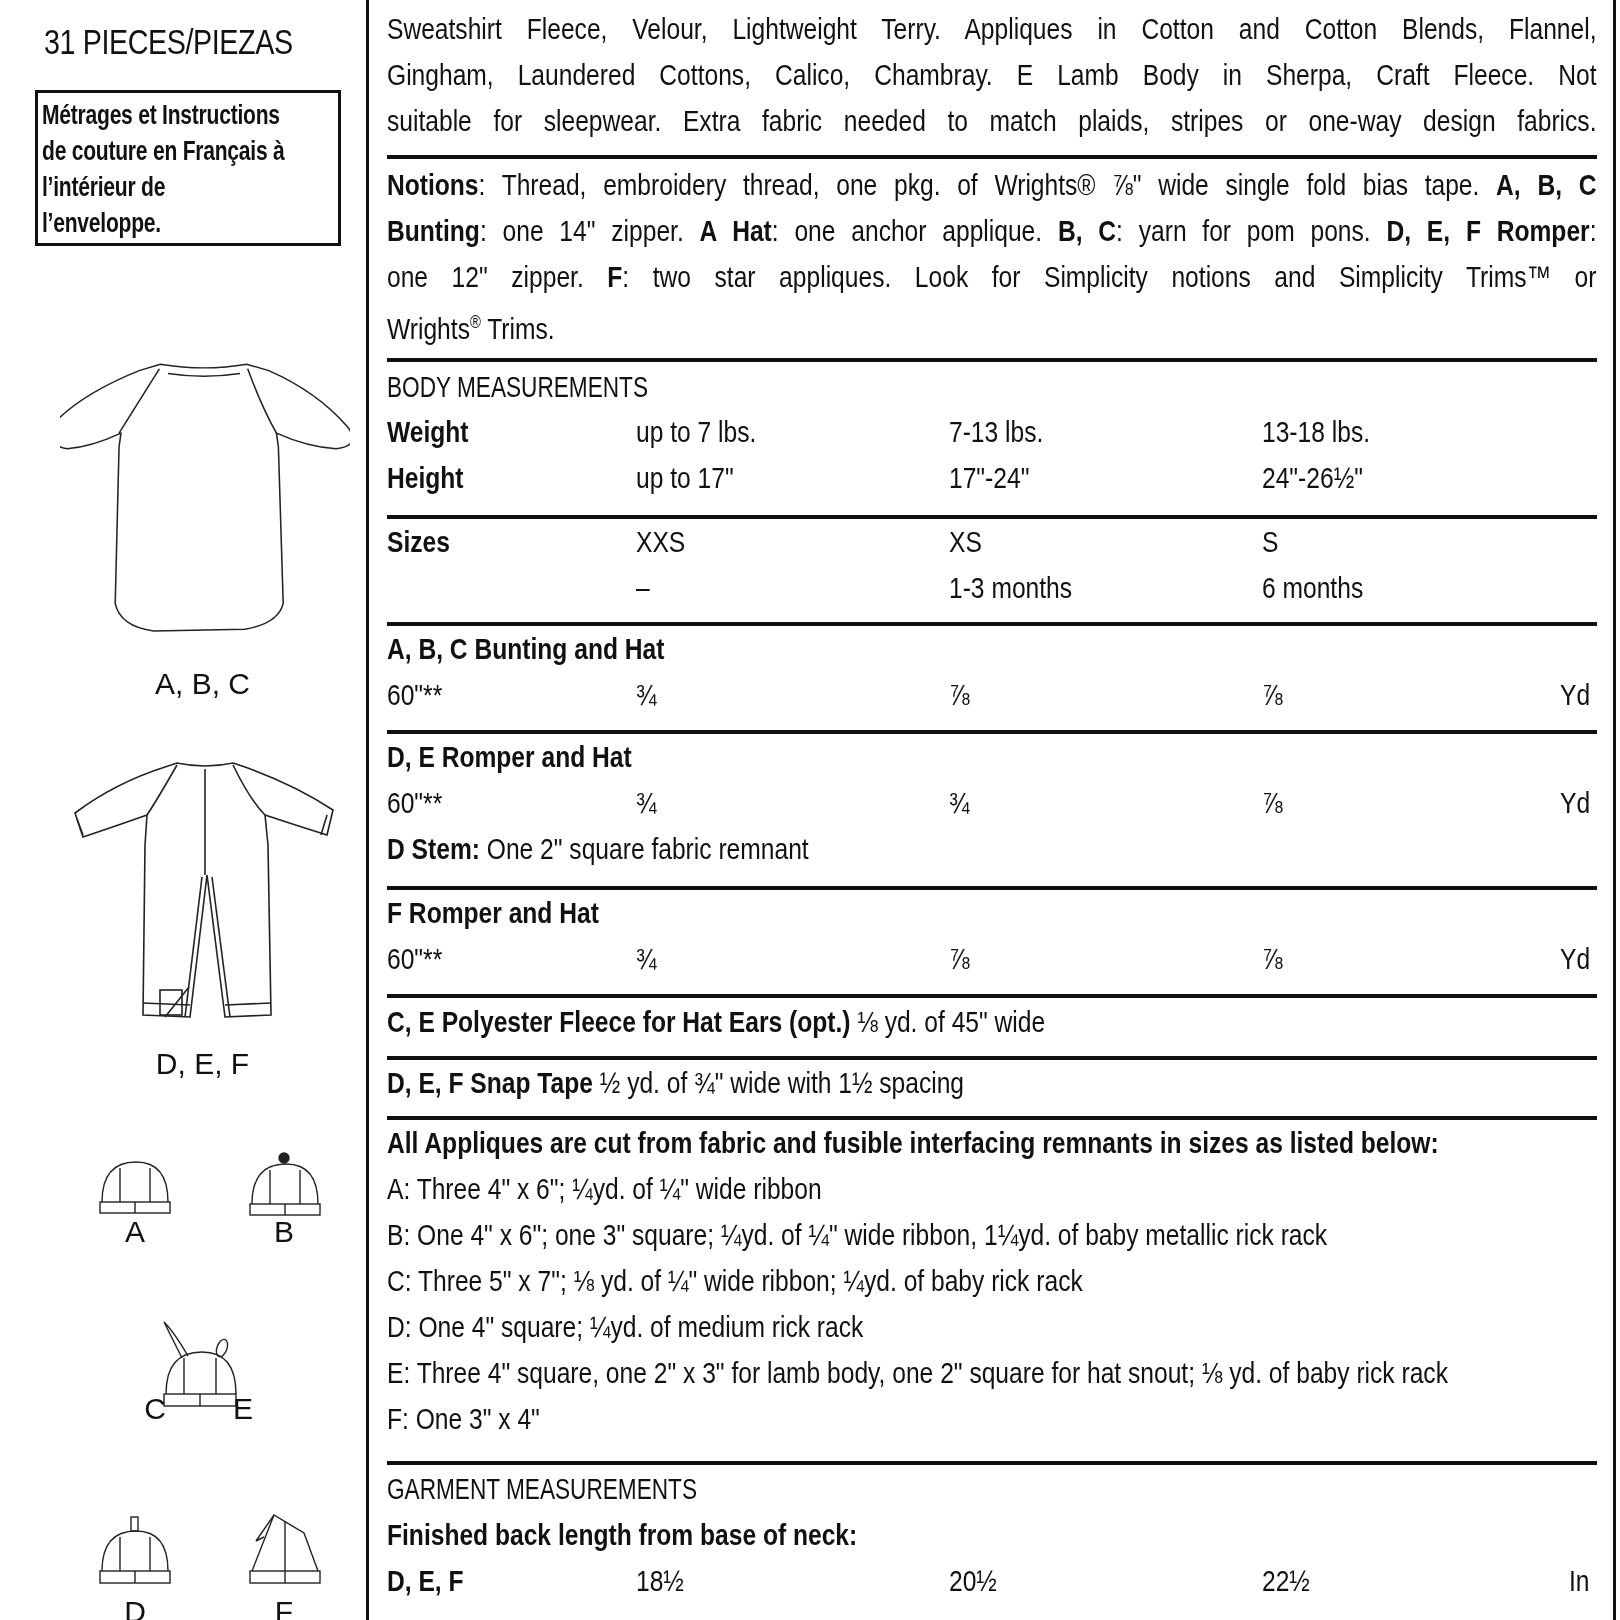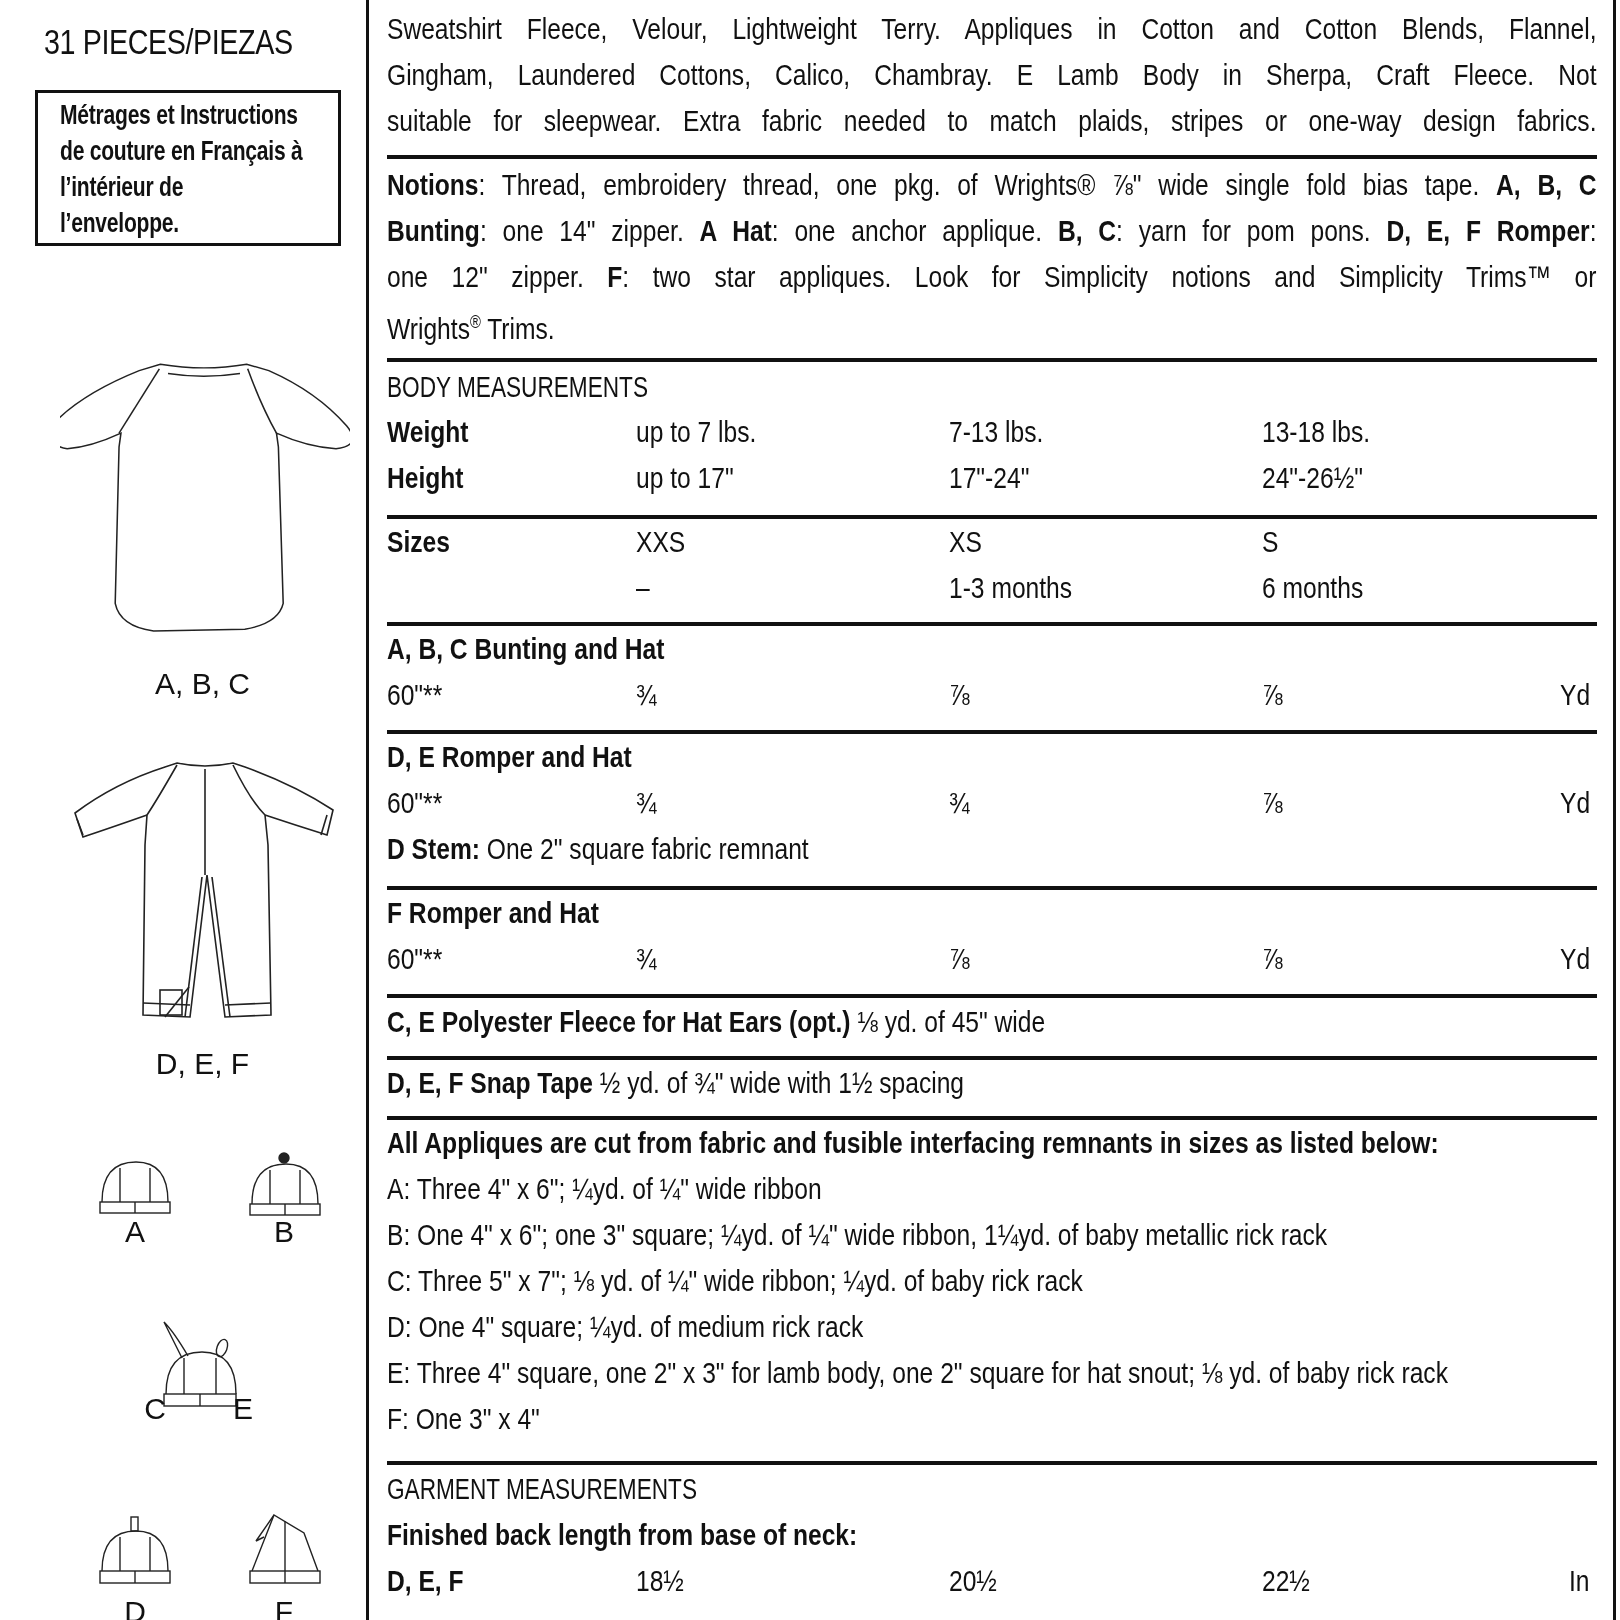--- a/index.html
+++ b/index.html
@@ -4,21 +4,21 @@
 <style>
   html, body { margin:0; padding:0; background:#fff; }
   body { width:1620px; height:1620px; position:relative; overflow:hidden;
          font-family:"Liberation Sans Narrow","Liberation Sans", sans-serif; color:#111; }
 
   
   #left { position:absolute; left:0; top:0; width:366px; height:1620px; }
   #pieces { position:absolute; left:44px; top:22px; font-size:35px; letter-spacing:-0.5px;
             transform:scaleX(0.82); transform-origin:left top; white-space:nowrap; }
   #french-box { position:absolute; left:35px; top:90px; width:306px; height:156px;
-                border:3px solid #111; box-sizing:border-box; padding:4px 22px; }
+                border:3px solid #111; box-sizing:border-box; padding:4px 4px; }
   #french-box div { font-size:27px; line-height:36px; font-weight:bold; white-space:nowrap;
                     transform:scaleX(0.78); transform-origin:left top; letter-spacing:-0.3px; }
   .fig { position:absolute; }
   .fig-label { position:absolute; font-family:"Liberation Sans", sans-serif; font-size:30px;
                font-weight:normal; color:#111; text-align:center; }
 
   
   #vline { position:absolute; left:366px; top:0; width:3px; height:1620px; background:#111; }
   #rline { position:absolute; left:1613px; top:0; width:3px; height:1620px; background:#111; }
 

